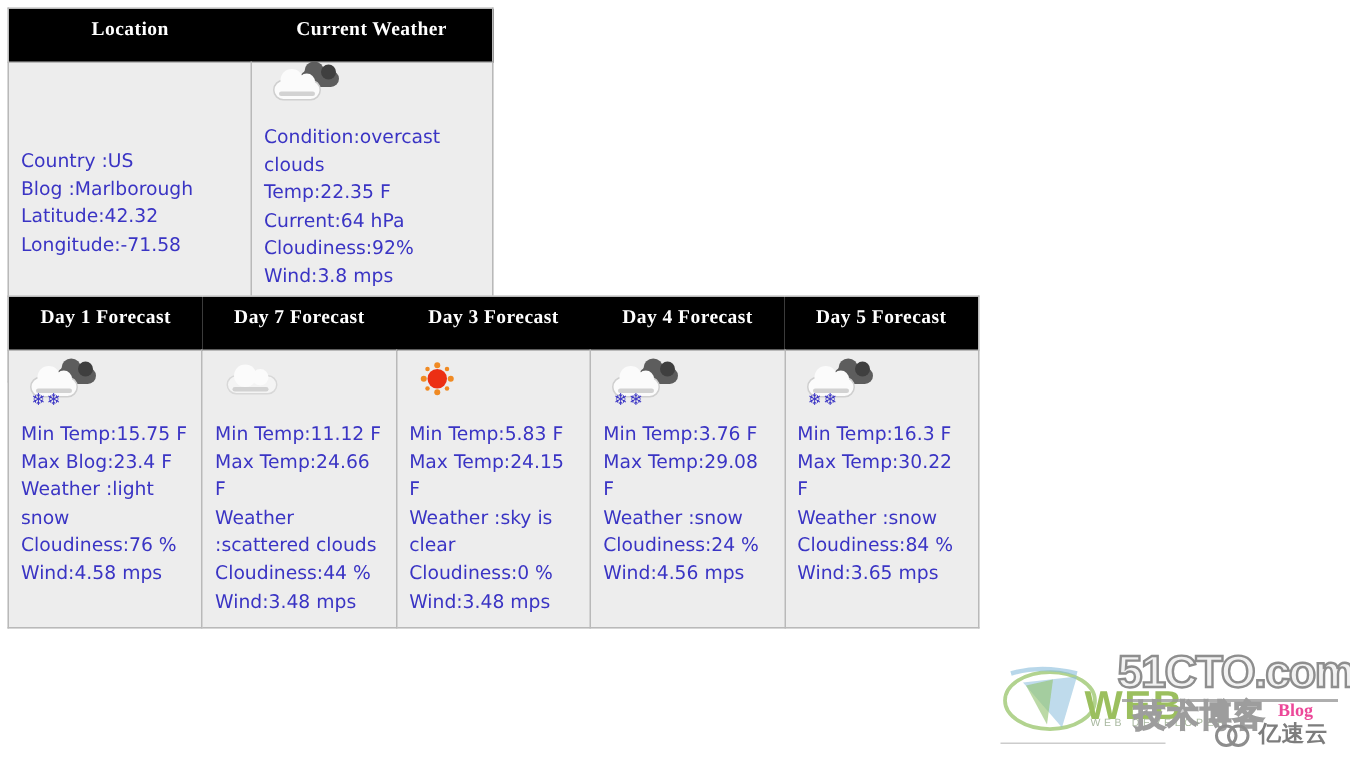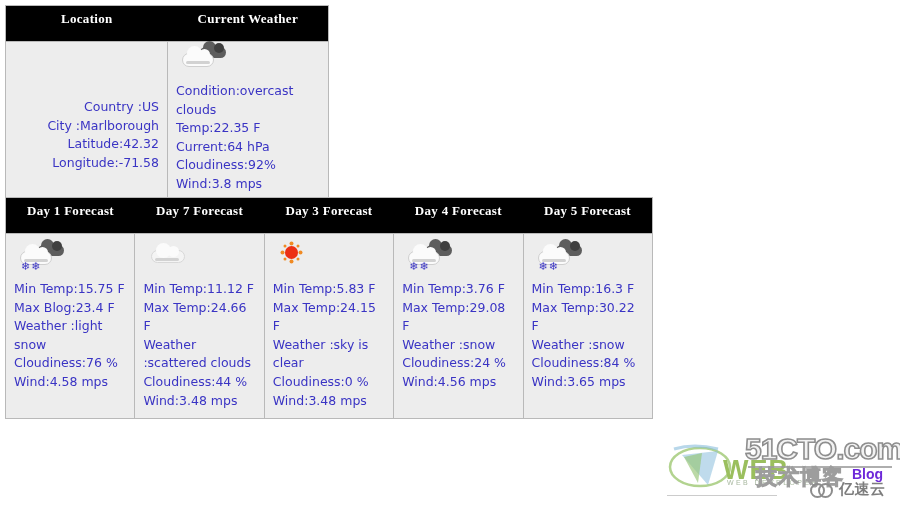--- a/index.html
+++ b/index.html
@@ -52,21 +52,21 @@
   .wx-block { margin: 0; }
 
   
   #location-table {
     left: 5px;
     top: 5px;
     width: 323px;
   }
   #location-table col.c1 { width: 162px; }
   #location-table col.c2 { width: 161px; }
-  #location-table td.loc-cell { height: 148px; padding-top: 56px; text-align: right; }
+  #location-table td.loc-cell { height: 148px; padding-top: 56px; }
   #location-table td.cur-cell { height: 148px; padding-top: 0; }
 
   
   #forecast-table {
     left: 5px;
     top: 197px;
     width: 647px;
   }
   #forecast-table col { width: 129.4px; }
   #forecast-table td { height: 150px; }
@@ -209,24 +209,24 @@
     left: 756px; top: 463px;
     font-family: "DejaVu Sans", sans-serif;
     font-weight: bold;
     font-size: 21px;
     color: #cfcfcf;
     -webkit-text-stroke: 1px #9d9d9d;
     letter-spacing: 1px;
   }
   #wm-blog {
     left: 852px; top: 466px;
-    font-family: Liberation Sans, sans-serif;
-    font-weight: bold;
-    font-size: 14px;
-    color: #6d28d9;
+    font-family: Liberation Serif, serif;
+    font-weight: bold;
+    font-size: 12px;
+    color: #ec4899;
   }
   #wm-ysy {
     left: 810px; top: 480px;
     display: flex;
     align-items: center;
     gap: 7px;
   }
   #wm-ysy .rings {
     position: relative;
     width: 22px; height: 13px;
@@ -266,21 +266,21 @@
   <thead>
     <tr>
       <th>Location</th>
       <th>Current Weather</th>
     </tr>
   </thead>
   <tbody>
     <tr>
       <td class="loc-cell">
         <div class="wx-line wx-block">Country :US</div>
-        <div class="wx-line wx-block">City :Marlborough</div>
+        <div class="wx-line wx-block">Blog :Marlborough</div>
         <div class="wx-line wx-block">Latitude:42.32</div>
         <div class="wx-line wx-block">Longitude:-71.58</div>
       </td>
       <td class="cur-cell">
         <div class="icon-wrap">
           <div class="ic">
             <span class="cloud-dark"></span>
             <span class="cloud-white"></span>
           </div>
         </div>

